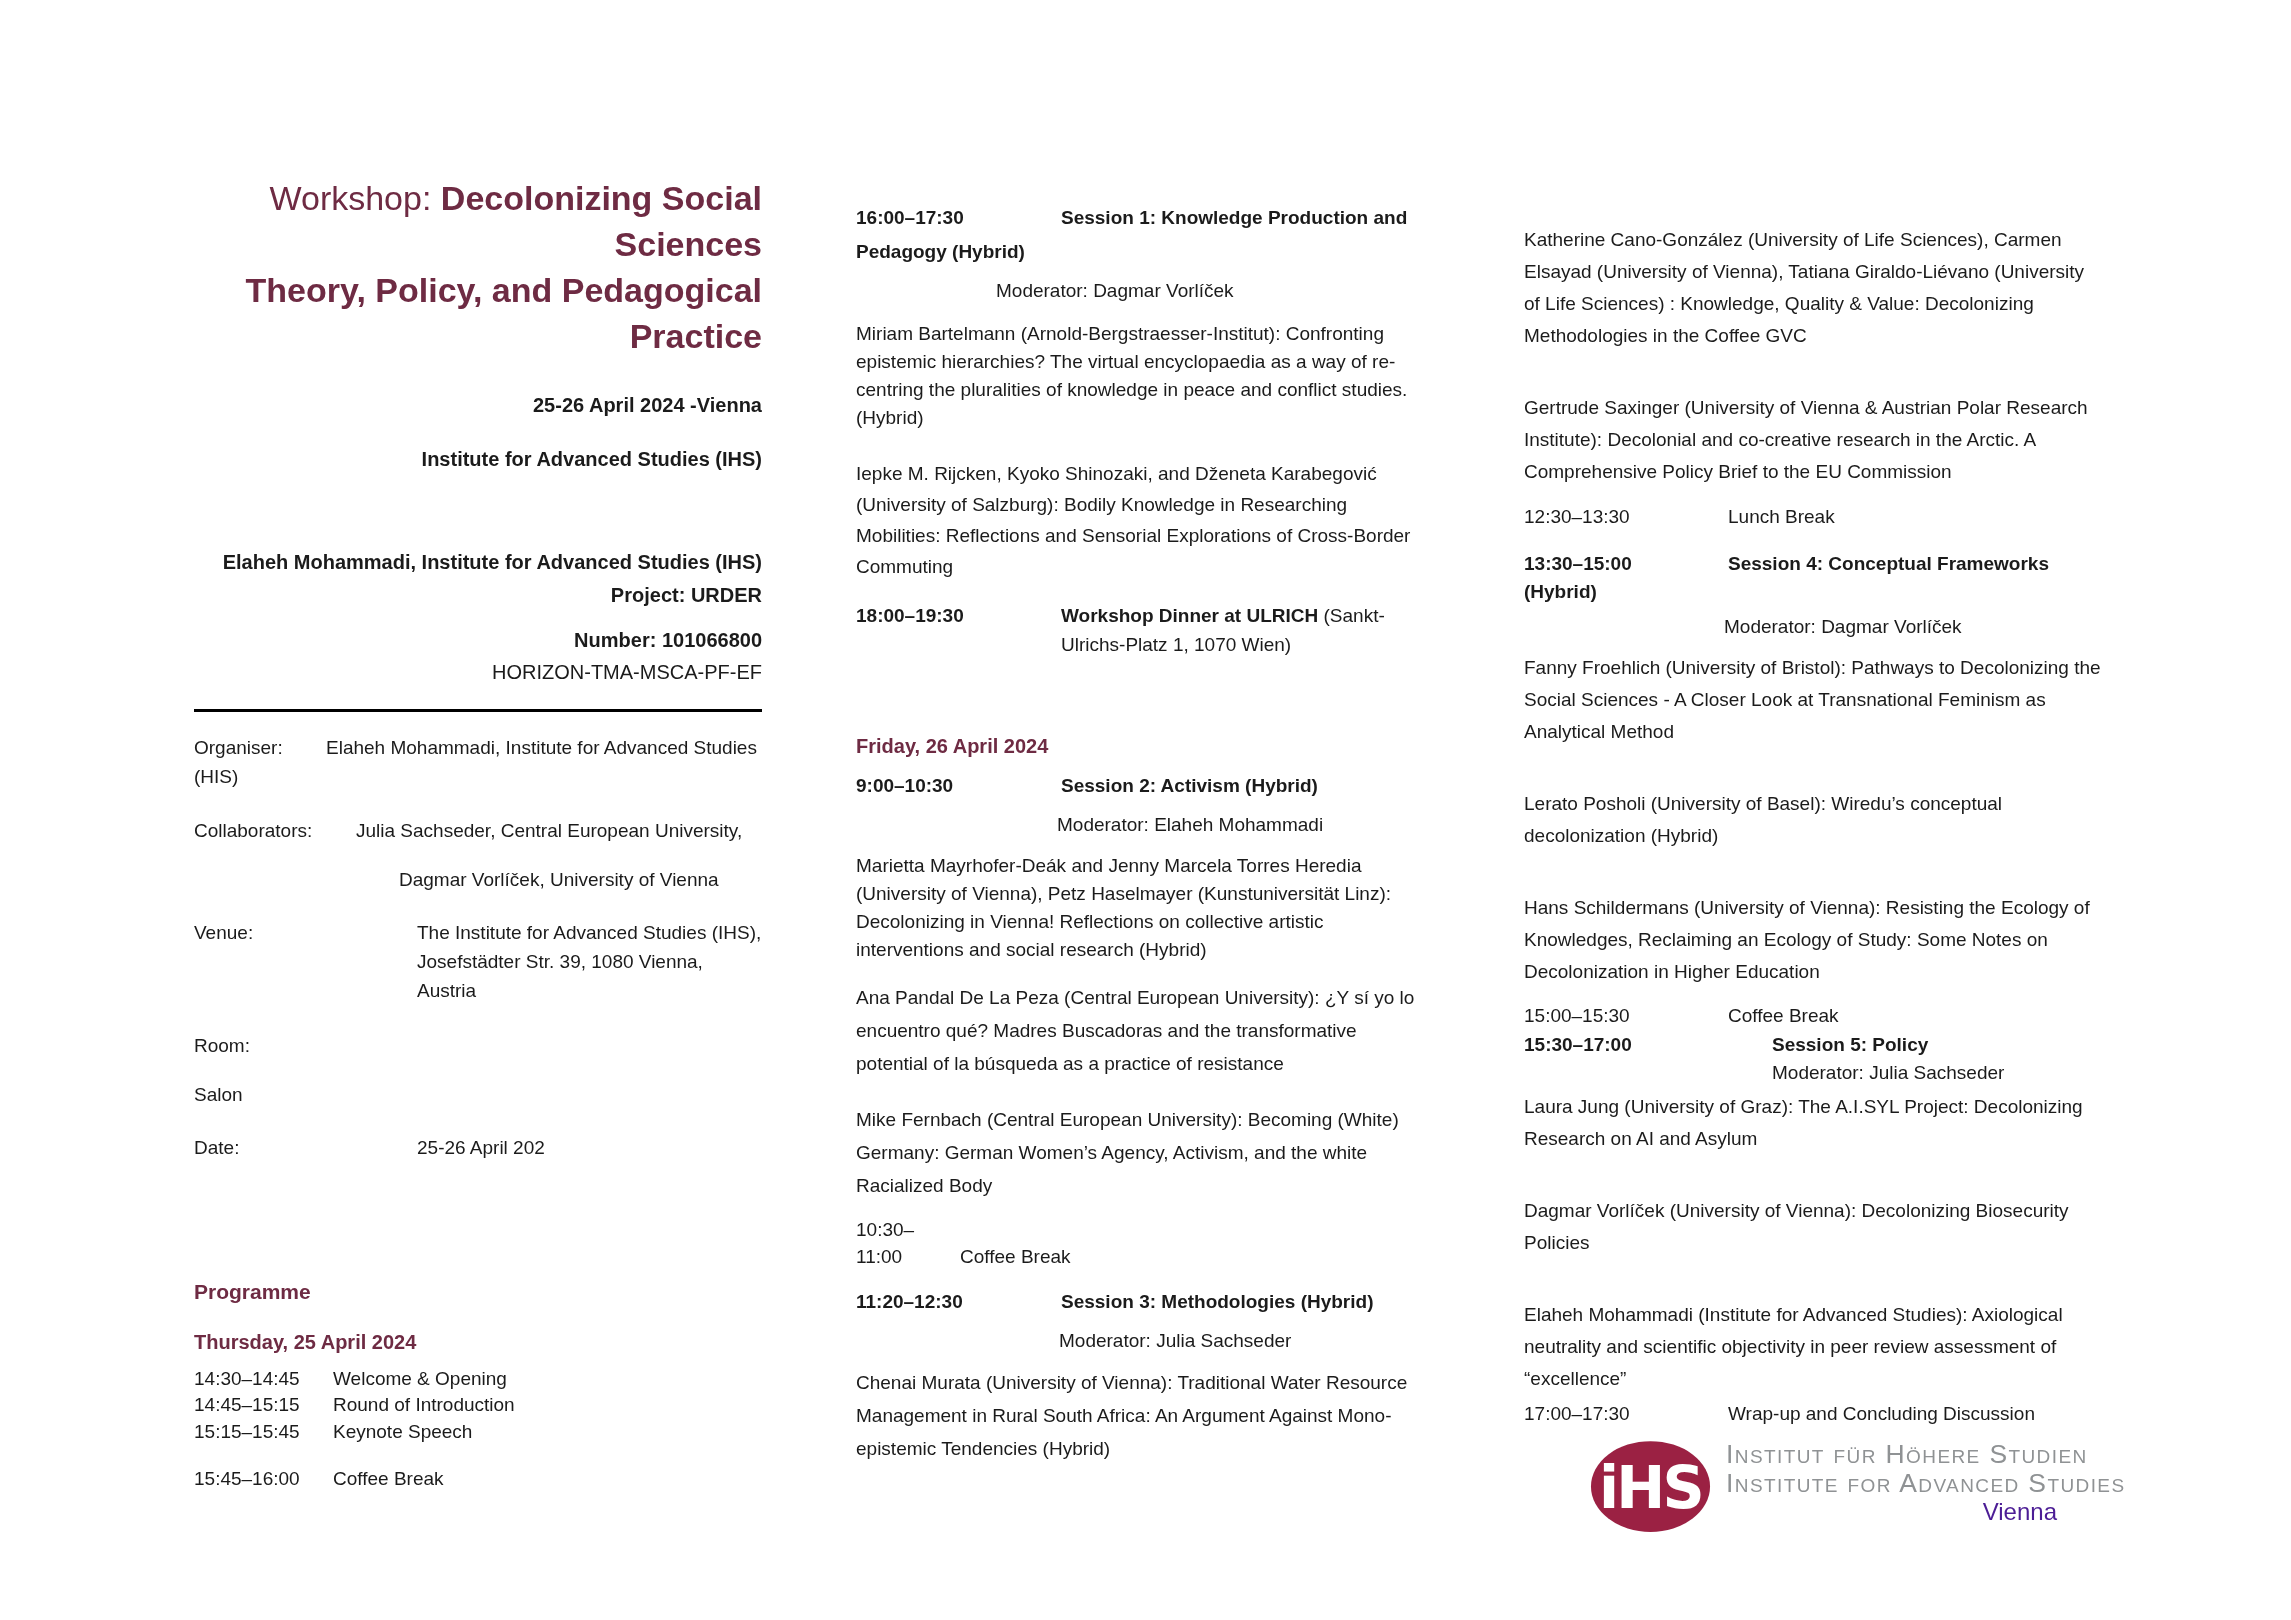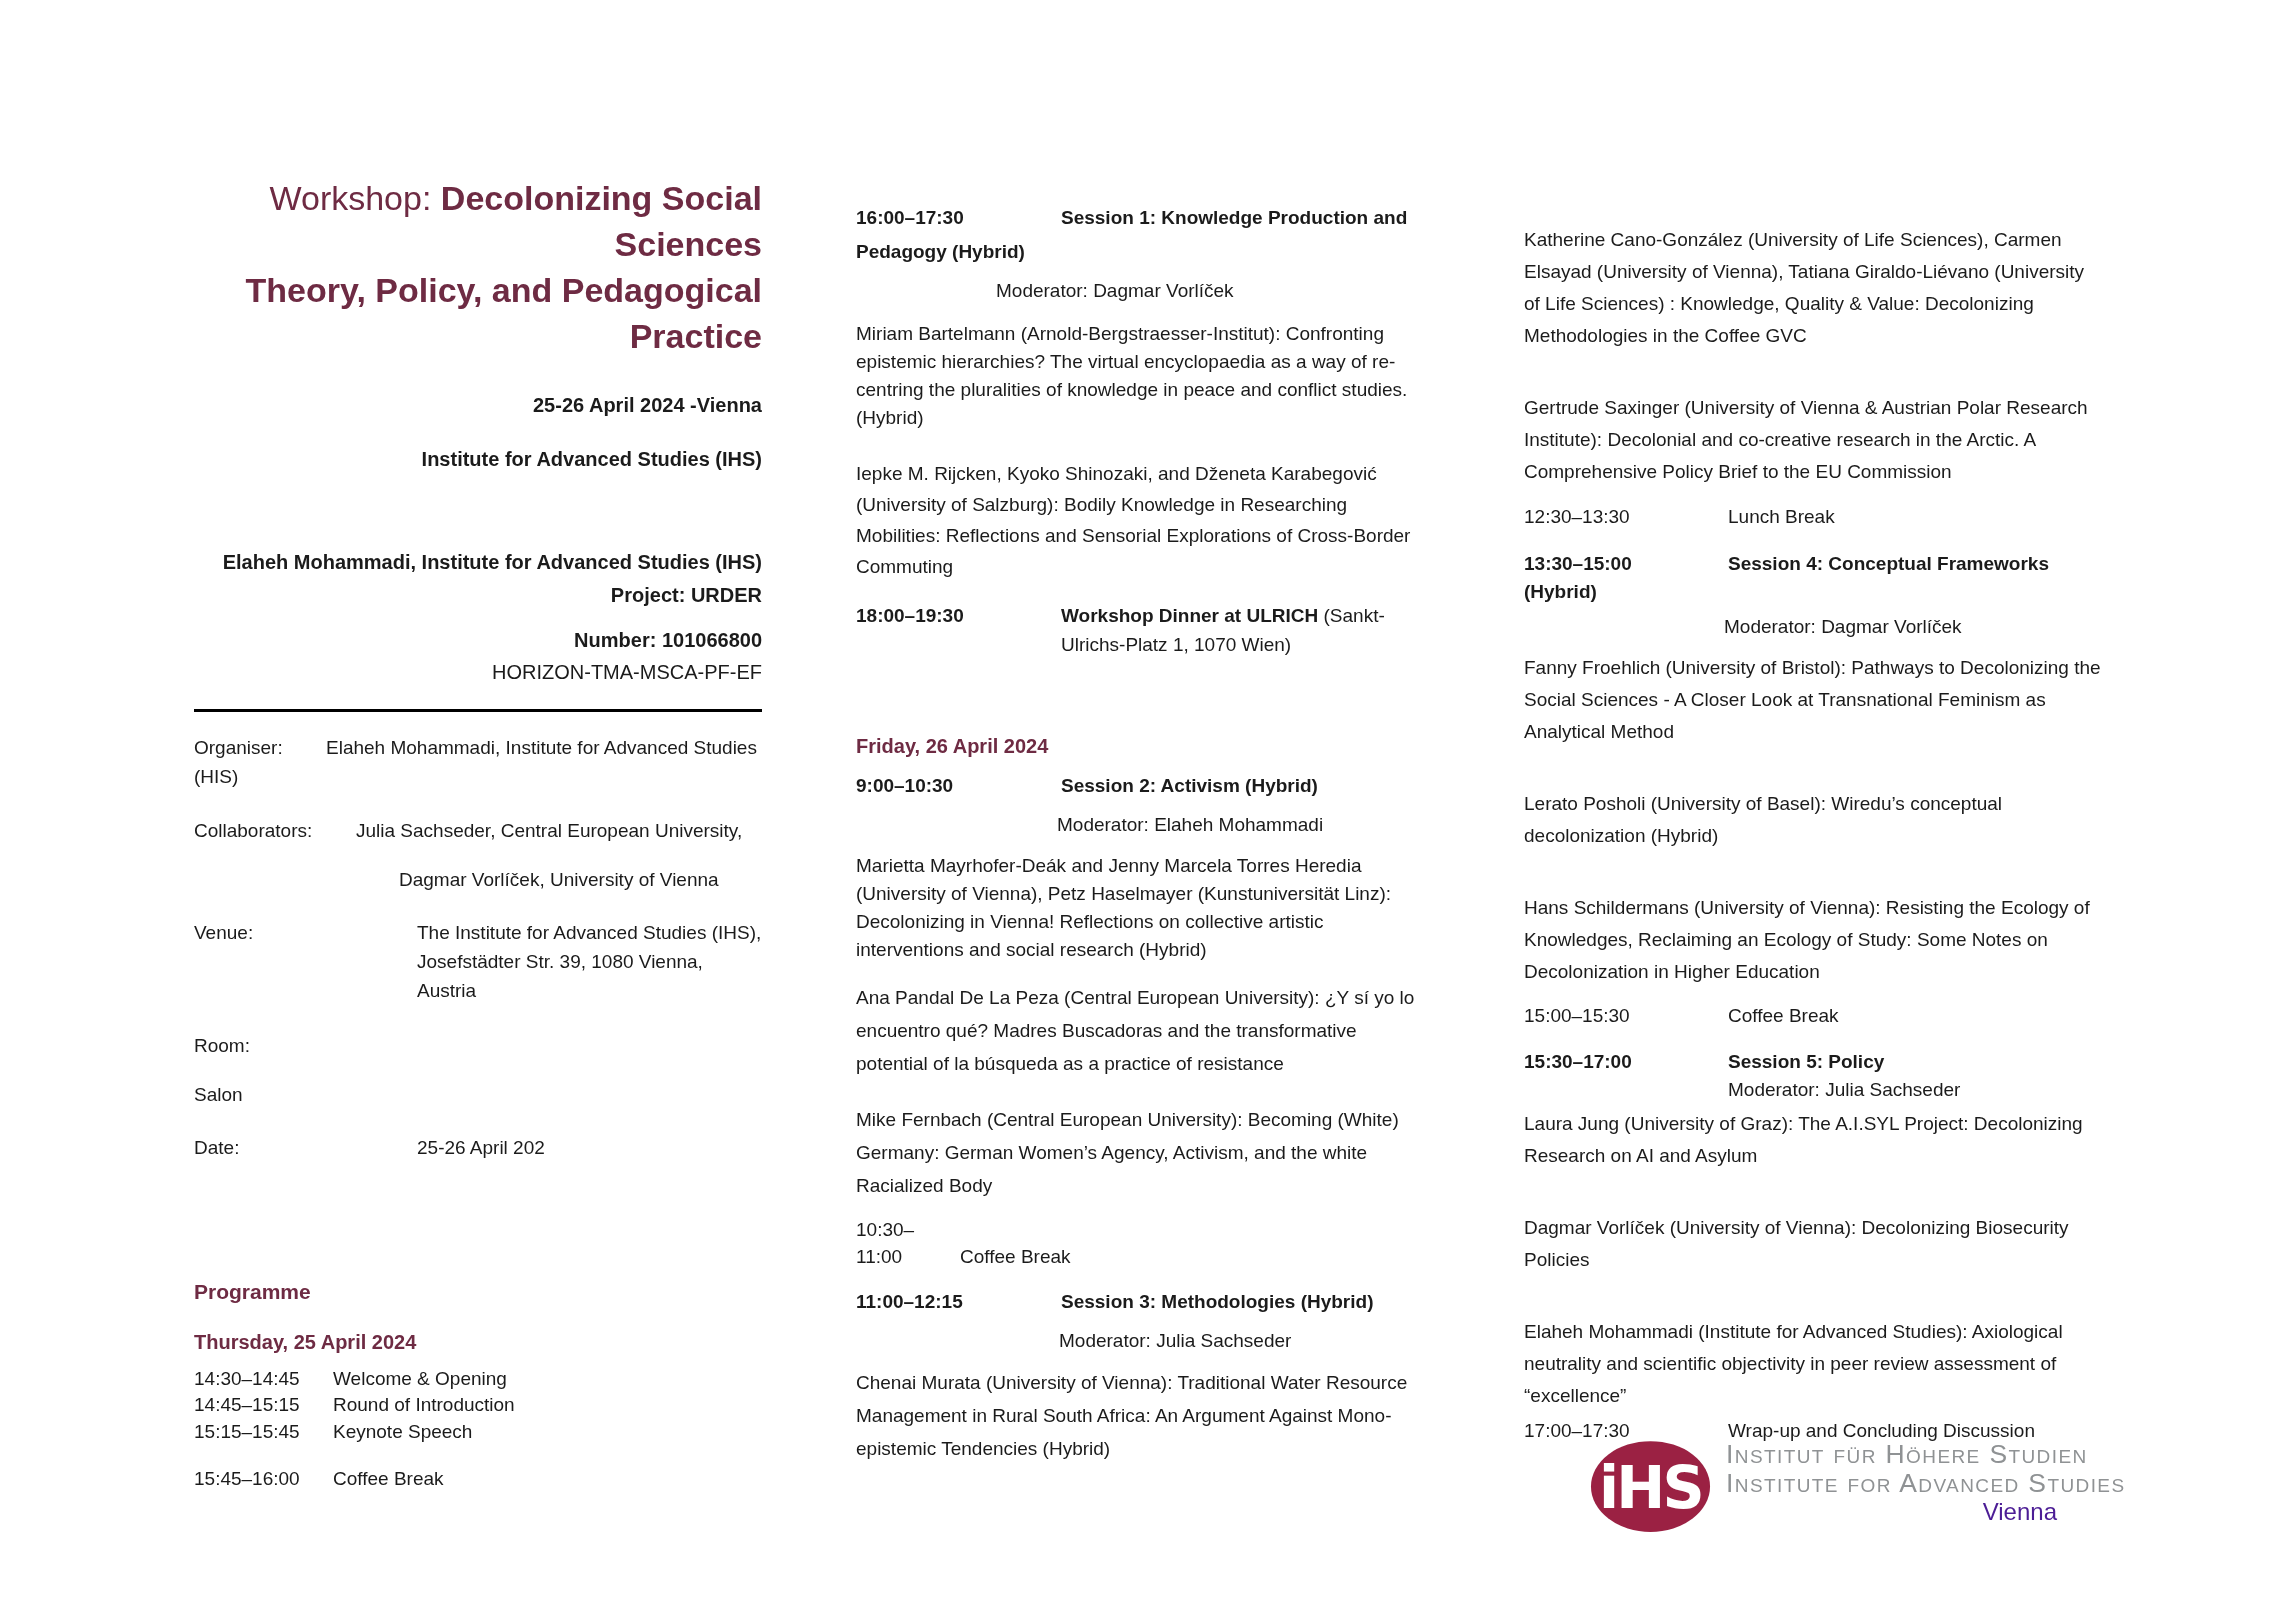--- a/index.html
+++ b/index.html
@@ -63,21 +63,21 @@
   .mt16{margin-top:15px;}
 
   .rpara{line-height:32px;}
   .rpara+.rpara{margin-top:40px;}
   .r-row{display:flex;line-height:26.5px;}
   .r-row .t{flex:0 0 204px;}
   .lunch{margin-top:16px;}
   .s4{display:flex;margin-top:19px;font-weight:bold;}
   .s4 .t{flex:0 0 204px;line-height:28px;}
   .s4 .ttl{line-height:28px;}
-  .s5{display:flex;margin-top:18px;}
+  .s5{display:flex;margin-top:1px;gap:44px;}
   .s5 .t{flex:0 0 204px;font-weight:bold;line-height:28px;}
   .s5 .cell .ttl{font-weight:bold;line-height:28px;}
   .s5 .cell .m{line-height:28px;}
   .coffee-r{margin-top:15px;}
   .wrap-row{display:flex;margin-top:5px;font-weight:normal;line-height:28px;}
   .wrap-row .t{flex:0 0 204px;}
   .p-fanny{margin-top:11.4px;}
   .p-lerato{margin-top:34px;}
   .p-hans{margin-top:30px;}
   .p-laura{margin-top:3.8px;}
@@ -170,21 +170,21 @@
 
     <p class="sess-head mt12"><span class="timebox">9:00–10:30</span><span>Session 2: Activism (Hybrid)</span></p>
     <p class="mod ml212">Moderator: Elaheh Mohammadi</p>
 
     <p class="para mt14">Marietta Mayrhofer-Deák and Jenny Marcela Torres Heredia (University of Vienna), Petz Haselmayer (Kunstuniversität Linz): Decolonizing in Vienna! Reflections on collective artistic interventions and social research (Hybrid)</p>
     <p class="para lh35 mt18">Ana Pandal De La Peza (Central European University): ¿Y sí yo lo encuentro qué? Madres Buscadoras and the transformative potential of la búsqueda as a practice of resistance</p>
     <p class="para lh35 mt24">Mike Fernbach (Central European University): Becoming (White) Germany: German Women’s Agency, Activism, and the white Racialized Body</p>
 
     <p class="coffee-inline"><span class="t">10:30–11:00</span><span>Coffee Break</span></p>
 
-    <p class="sess-head mt16"><span class="timebox">11:00–12:15</span><span>Session 3: Methodologies (Hybrid)</span></p>
+    <p class="sess-head mt16"><span class="timebox">11:20–12:30</span><span>Session 3: Methodologies (Hybrid)</span></p>
     <p class="mod ml214">Moderator: Julia Sachseder</p>
 
     <p class="para lh35 mt12">Chenai Murata (University of Vienna): Traditional Water Resource Management in Rural South Africa: An Argument Against Mono-epistemic Tendencies (Hybrid)</p>
   </div>
 
   <div class="col col-right">
     <p class="rpara">Katherine Cano-González (University of Life Sciences), Carmen Elsayad (University of Vienna), Tatiana Giraldo-Liévano (University of Life Sciences) : Knowledge, Quality &amp; Value: Decolonizing Methodologies in the Coffee GVC</p>
     <p class="rpara">Gertrude Saxinger (University of Vienna &amp; Austrian Polar Research Institute): Decolonial and co-creative research in the Arctic. A Comprehensive Policy Brief to the EU Commission</p>
 
     <div class="r-row lunch">

